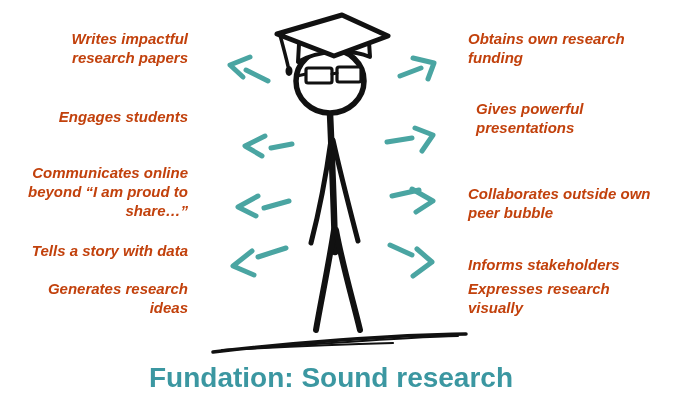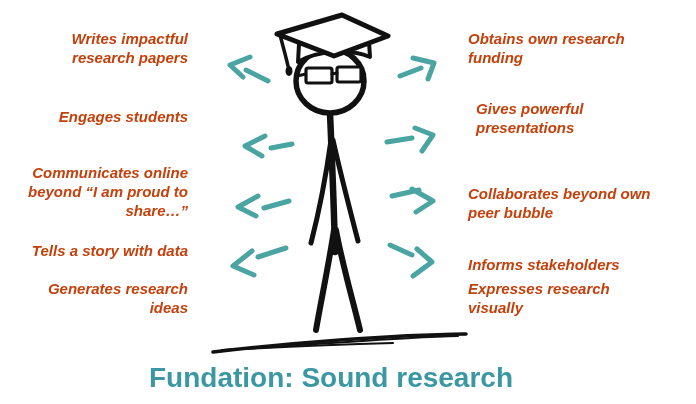--- a/index.html
+++ b/index.html
@@ -133,21 +133,21 @@
 
   <div class="label right" style="top:29px; left:468px;">
     <div>Obtains own research</div>
     <div>funding</div>
   </div>
   <div class="label right" style="top:99px; left:468px;margin-left:8px;">
     <div>Gives powerful</div>
     <div>presentations</div>
   </div>
   <div class="label right" style="top:184px; left:468px;">
-    <div>Collaborates beyond own</div>
+    <div>Collaborates outside own</div>
     <div>peer bubble</div>
   </div>
   <div class="label right" style="top:255px; left:468px;">
     <div>Informs stakeholders</div>
   </div>
   <div class="label right" style="top:279px; left:468px;">
     <div>Expresses research</div>
     <div>visually</div>
   </div>
 

